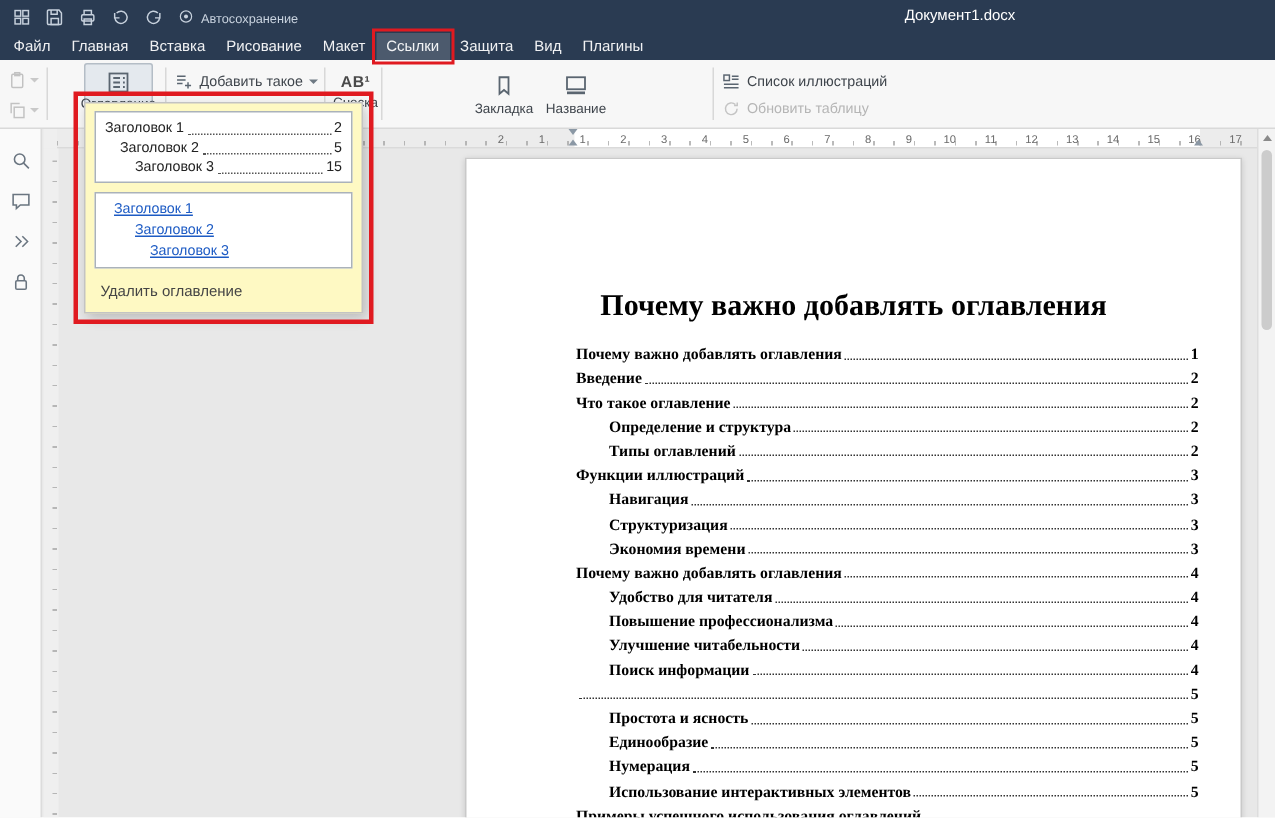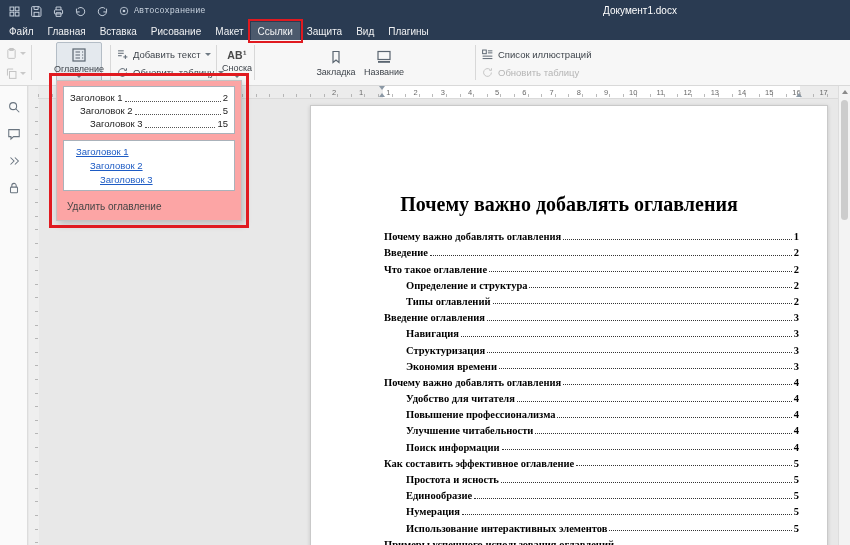--- a/index.html
+++ b/index.html
@@ -5,21 +5,21 @@
   * { margin:0; padding:0; box-sizing:border-box; }
   html,body { background:#fff; }
   body { font-family:"Liberation Sans", sans-serif; cursor:default; }
   #app { position:relative; width:850px; height:545px; overflow:hidden; background:var(--canvas-bg,#e8e8e8); }
 
   
   .titlebar { position:absolute; left:0; top:0; width:850px; height:22px; background:var(--header-bg,#2a3b52); display:flex; align-items:center; z-index:6; }
   .tb-icons { display:flex; align-items:center; gap:3px; padding-left:5px; }
   .tb-btn { width:19px; height:17px; display:flex; align-items:center; justify-content:center; border-radius:2px; }
   .tb-btn svg { stroke:#c7d1dd; fill:none; stroke-width:1.2; }
-  .autosave { display:flex; align-items:center; gap:4px; margin-left:6px;font-family:Liberation Mono, monospace; }
+  .autosave { display:flex; align-items:flex-end; gap:4px; margin-left:6px; }
   .autosave svg { stroke:#c7d1dd; fill:none; stroke-width:1.1; }
   .autosave-label { font-size:8.5px; color:#c9d3df; }
   .doc-title { position:absolute; left:640px; top:0; height:22px; line-height:22px; transform:translateX(-50%); font-size:10px; color:#fff; white-space:nowrap; }
 
   
   .tabbar { position:absolute; left:0; top:22px; width:850px; height:18px; background:var(--header-bg,#2a3b52); display:flex; align-items:stretch; padding-left:2px; z-index:7; }
   .tab { color:rgba(255,255,255,.93); font-size:10px; padding:0 7px; display:flex; align-items:center; white-space:nowrap; }
   .tab.active { background:rgba(255,255,255,.16); outline:2.5px solid var(--annotation-red,#e01a20); outline-offset:1px; z-index:9; }
 
   
@@ -33,21 +33,21 @@
   .toc-btn { position:absolute; left:56px; top:2px; width:46px; height:41px; display:flex; flex-direction:column; align-items:center; justify-content:center; gap:1px; background:#e4e9ee; border:1px solid #b4bdc6; border-radius:2px; }
   .toc-btn .lbl { font-size:9px; color:#3f454c; }
   .hbtn { position:absolute; left:116px; display:flex; align-items:center; gap:4px; font-size:9.5px; color:#3f454c; white-space:nowrap; }
   .vbtn { position:absolute; top:3px; height:40px; display:flex; flex-direction:column; align-items:center; justify-content:center; gap:2px; font-size:9px; color:#3f454c; text-align:center; }
   .vbtn .l2 { line-height:9px; }
   .ab-glyph { font-size:10.5px; font-weight:bold; color:#4a4a4a; letter-spacing:.3px; }
   .dis, .dis * { color:#b5b5b5 !important; }
   .dis svg { stroke:#c4c4c4 !important; }
 
   
-  .toc-dropdown { position:absolute; left:56px; top:40px; width:186px; background:#fca5a5; border:1px solid #c3c3c3; box-shadow:2px 3px 8px rgba(0,0,0,.2); z-index:30; padding:5px 6px 4px; outline:3px solid var(--annotation-red,#e01a20); outline-offset:4px; }
+  .toc-dropdown { position:absolute; left:56px; top:28px; width:186px; background:#fef9c3; border:1px solid #c3c3c3; box-shadow:2px 3px 8px rgba(0,0,0,.2); z-index:30; padding:5px 6px 4px; outline:3px solid var(--annotation-red,#e01a20); outline-offset:4px; }
   .prev-box { border:1px solid #aab2ba; background:#fff; padding:4px 6px 3px; margin-bottom:6px; }
   .p1row { display:flex; align-items:flex-end; font-size:9.5px; color:#222; line-height:13px; }
   .p1row .lead { flex:1; border-bottom:1px dotted #555; margin:0 2px 2.5px; }
   .p1row.lv2 { padding-left:10px; }
   .p1row.lv3 { padding-left:20px; }
   .p2row { font-size:9.5px; line-height:14px; color:var(--link-blue,#1d5bc4); text-decoration:underline; }
   .p2row.lv1 { padding-left:6px; }
   .p2row.lv2 { padding-left:20px; }
   .p2row.lv3 { padding-left:30px; }
   .dd-item { font-size:10px; color:#454545; padding:3px 4px 2px; line-height:14px; }
@@ -187,21 +187,21 @@
       <span class="car"></span>
     </div>
 
     <div class="rsep" style="left:110px"></div>
 
     <div class="hbtn" style="top:8px">
       <svg width="13" height="13" viewBox="0 0 16 16">
           <path d="M2.5 3.5h7M2.5 6.5h7M2.5 9.5h4.5"></path>
           <path d="M11.5 8.5v5M9 11h5"></path>
         </svg>
-      <span>Добавить текст</span>
+      <span>Добавить такое</span>
       <span class="car"></span>
     </div>
     <div class="hbtn" style="top:26px">
       <svg width="13" height="13" viewBox="0 0 16 16">
           <path d="M12.8 8a4.8 4.8 0 1 1-1.4-3.4"></path>
           <path d="M12.9 2.8v2.6h-2.6"></path>
         </svg>
       <span>Обновить таблицу</span>
       <span class="car"></span>
     </div>
@@ -388,21 +388,21 @@
           <span>2</span>
         </div>
 
         <div class="toc-row lv2" style="--i: 4;">
           <span>Типы оглавлений</span>
           <span class="lead"></span>
           <span>2</span>
         </div>
 
         <div class="toc-row lv1" style="--i: 5;">
-          <span>Введение оглавления</span>
+          <span>Функции иллюстраций</span>
           <span class="lead"></span>
           <span>3</span>
         </div>
 
         <div class="toc-row lv2" style="--i: 6;">
           <span>Навигация</span>
           <span class="lead"></span>
           <span>3</span>
         </div>
 
@@ -442,21 +442,20 @@
           <span>4</span>
         </div>
 
         <div class="toc-row lv2" style="--i: 13;">
           <span>Поиск информации</span>
           <span class="lead"></span>
           <span>4</span>
         </div>
 
         <div class="toc-row lv1" style="--i: 14;">
-          <span>Как составить эффективное оглавление</span>
           <span class="lead"></span>
           <span>5</span>
         </div>
 
         <div class="toc-row lv2" style="--i: 15;">
           <span>Простота и ясность</span>
           <span class="lead"></span>
           <span>5</span>
         </div>
 

